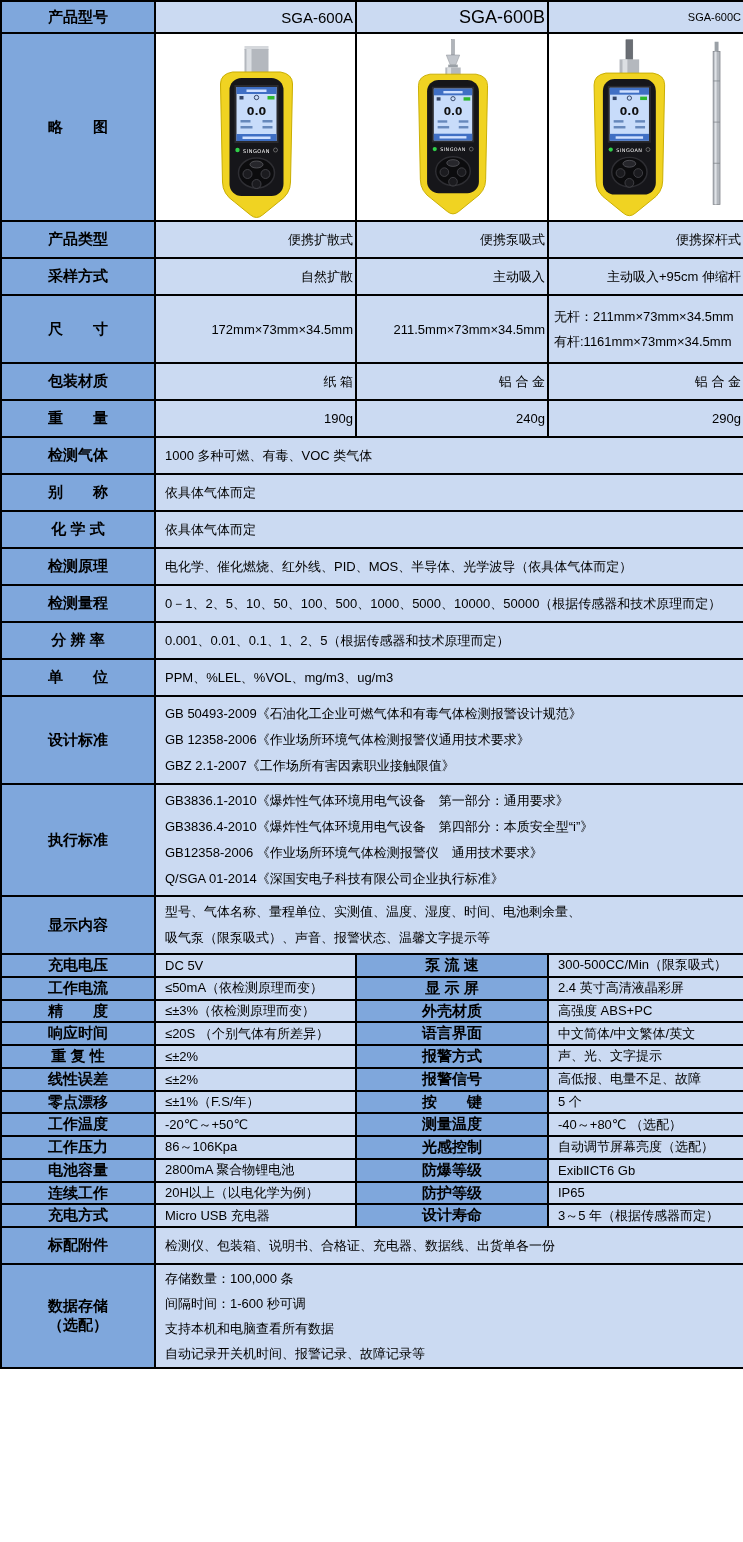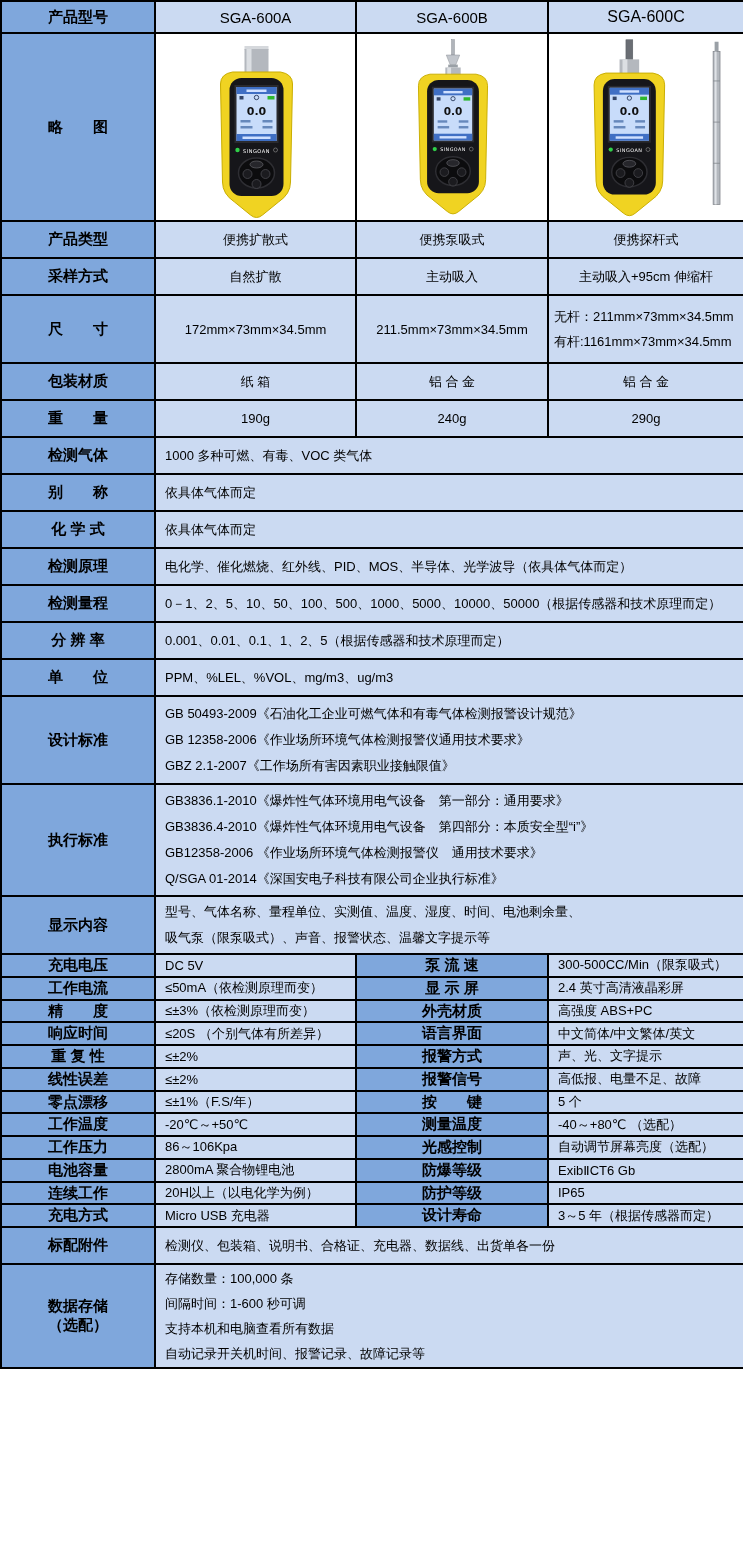--- a/index.html
+++ b/index.html
@@ -1,21 +1,21 @@
 <!DOCTYPE html>
 <html><head>
 <meta charset="utf-8">
 <style>
   html,body{margin:0;padding:0;background:#fff;}
   body{width:743px;font-family:"Liberation Sans","DejaVu Sans",sans-serif;color:#000;}
   table{border-collapse:collapse;width:743px;table-layout:fixed;}
   th,td{border:2px solid #000;overflow:hidden;}
   th.lbl{background:#7FA7DC;font-weight:700;font-size:15px;text-align:center;padding:1px 2px;line-height:1.25;}
   td.val{background:#CBDAF2;font-size:13px;padding:1px 9px;text-align:left;}
-  td.val.c{text-align:center;padding:1px 8px;}
+  td.val.c{text-align:right;padding:1px 2px;}
   td.img-cell{background:#fff;padding:0;}
   tr.r-head{height:32px;} tr.r-img{height:188px;} tr.r37{height:37px;} tr.r60{height:68px;}
   tr.r88{height:88px;} tr.r112{height:112px;} tr.r58{height:58px;} tr.r34{height:16px;} tr.r104{height:104px;}
   .line{line-height:26px;white-space:nowrap;}
   .line25{line-height:25px;white-space:nowrap;}
   .szline{line-height:25px;white-space:nowrap;}
   .nowrap{white-space:nowrap;}
   .fs12{font-size:12px;}
   svg{display:block;margin:0 auto;}
   svg text{font-family:"DejaVu Sans","Liberation Sans",sans-serif;}
@@ -29,22 +29,22 @@
       <col style="width:154px">
       <col style="width:201px">
       <col style="width:192px">
       <col style="width:196px">
     </colgroup>
 
   <tbody>
       <tr class="r-head">
     <th class="lbl">产品型号</th>
     <td class="val c nowrap" style="font-size:15px">SGA-600A</td>
-    <td class="val c nowrap" style="font-size:15px">SGA-600B</td>
-    <td class="val c nowrap" style="font-size:16px">SGA-600C</td>
+    <td class="val c nowrap" style="font-size:18px">SGA-600B</td>
+    <td class="val c nowrap" style="font-size:11px">SGA-600C</td>
   </tr>
 
   <tr class="r-img">
     <th class="lbl">略　　图</th>
     <td class="img-cell">
       <svg width="201" height="186" viewBox="0 0 200 186">
         <g>
           <rect x="88" y="12" width="24" height="4" fill="#d5d8dc"></rect>
           <rect x="88" y="15" width="24" height="29" fill="#b4b8be"></rect>
           <rect x="90" y="15" width="5" height="29" fill="#dcdfe3"></rect>

